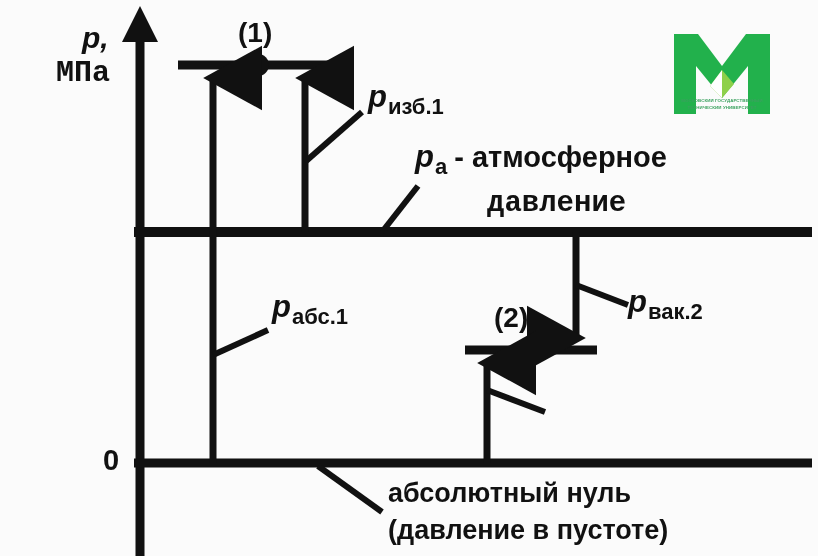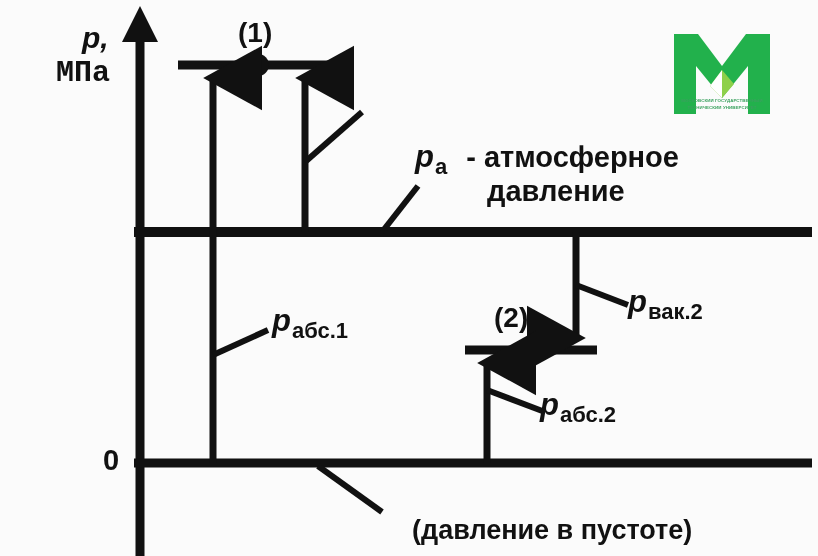--- a/index.html
+++ b/index.html
@@ -140,39 +140,40 @@
   </svg>
 
   <div class="lbl axis-name" style="left:82px; top:22px;">p,</div>
   <div class="lbl axis-unit" style="left:56px; top:57px;">МПа</div>
 
   <div class="lbl zero-val" style="left:103px; top:445px;">0</div>
 
   <div class="lbl pt-name" style="left:238px; top:18px;">(1)</div>
   <div class="lbl pt-name" style="left:494px; top:303px;">(2)</div>
 
+  <div class="lbl" style="left:368px; top:80px;">
+    <span class="sym">p</span><span class="sub">изб.1</span>
+  </div>
 
   <div class="lbl" style="left:415px; top:140px;">
-    <span class="sym">p</span><span class="sub">а</span><span class="body-txt" style="margin-left:20px;">- атмосферное</span>
+    <span class="sym">p</span><span class="sub">а</span><span class="body-txt" style="margin-left:8px;">- атмосферное</span>
   </div>
-  <div class="lbl body-txt" style="left:487px; top:176px;">давление</div>
+  <div class="lbl body-txt" style="left:487px; top:188px;font-family:Liberation Mono, monospace;">давление</div>
 
-  <div class="lbl" style="left:272px; top:304px;">
+  <div class="lbl" style="left:272px; top:290px;">
     <span class="sym">p</span><span class="sub">абс.1</span>
   </div>
 
   <div class="lbl" style="left:628px; top:285px;text-align:center;">
     <span class="sym">p</span><span class="sub">вак.2</span>
   </div>
 
-  <div class="lbl" style="left:540px; top:388px;">
-    <span class="sym">p</span><span class="sub">абс.2</span>
-  </div>
 
-  <div class="lbl caption" style="left:412px; top:516px;">(давление в пустоте)</div>
+  <div class="lbl caption" style="left:388px; top:479px;">абсолютный нуль</div>
+  <div class="lbl caption" style="left:388px; top:516px;">(давление в пустоте)</div>
 
   <svg id="logo" viewBox="0 0 108 96">
     <path d="M6,88 L6,8 L30,8 L54,40 L78,8 L102,8 L102,88 L80,88 L80,40 L54,72 L28,40 L28,88 Z" fill="#22b14c"></path>
     <path d="M42,60 L54,44 L66,58 L54,72 Z" fill="#8ed04a"></path>
     <path d="M42,60 L54,44 L54,72 Z" fill="#ffffff"></path>
   </svg>
   <div class="logo-cap">
     <div>МОСКОВСКИЙ ГОСУДАРСТВЕННЫЙ</div>
     <div>ТЕХНИЧЕСКИЙ УНИВЕРСИТЕТ</div>
   </div>

